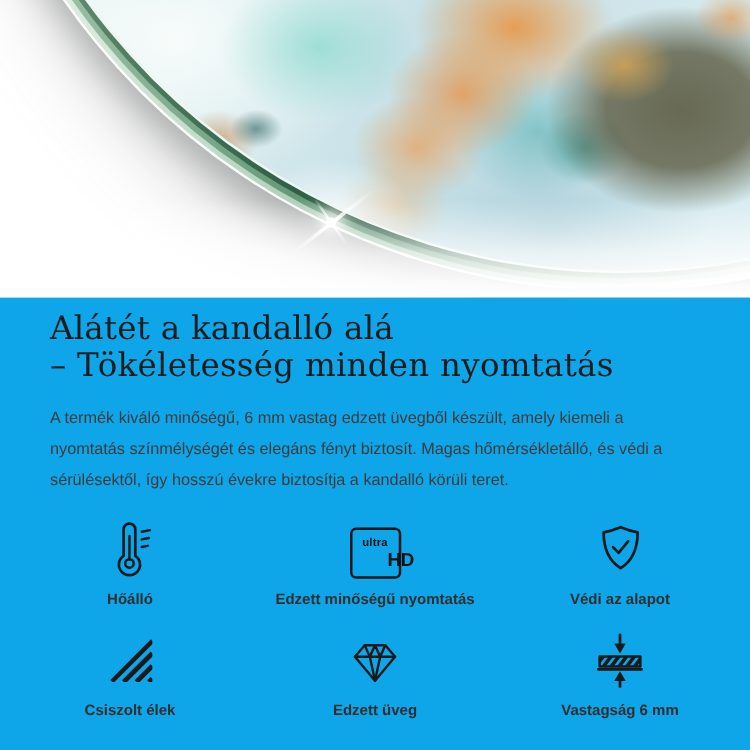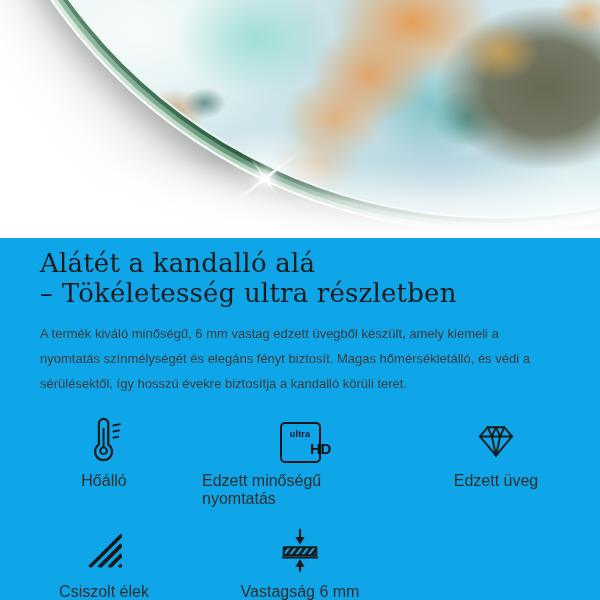--- a/index.html
+++ b/index.html
@@ -51,21 +51,21 @@
   
   .content{padding:0 40px;}
   h1{margin:10px 0 0;font-family:"DejaVu Serif","Liberation Serif",serif;font-weight:500;
      font-size:26px;line-height:1.16;letter-spacing:.2px;color:#1c1c1c;}
   .desc{margin:14px 0 0;max-width:515px;font-size:13px;line-height:1.92;color:#3c3c3c;}
 
   
   .features{margin:18px -34px 0;display:grid;grid-template-columns:repeat(3,1fr);row-gap:18px;}
   .feature{display:flex;flex-direction:column;align-items:center;}
   .fi{height:48px;display:flex;align-items:flex-end;justify-content:center;}
-  .fl{margin-top:9px;font-size:16px;color:#2f2f2f;}
+  .fl{margin-top:9px;font-size:12px;color:#2f2f2f;font-weight:bold;}
   .uhd{width:37px;height:37px;border:2.6px solid #161616;border-radius:5px;
        display:flex;flex-direction:column;align-items:center;justify-content:center;line-height:1;color:#121212;}
   .uhd .u{font-size:9px;font-weight:700;letter-spacing:.2px;}
   .uhd .h{font-size:15px;font-weight:800;margin-top:2px;letter-spacing:-.3px;padding-left:41px;}
   svg .s{fill:none;stroke:#1a1a1a;stroke-width:2.3;stroke-linecap:round;stroke-linejoin:round;}
   svg .thin{stroke-width:2.1;}
   svg .stripe{stroke:#1a1a1a;stroke-width:4.2;stroke-linecap:butt;}
   svg .hatch{stroke:#1a1a1a;stroke-width:3;stroke-linecap:butt;}
   svg .solid{fill:#1a1a1a;stroke:none;}
 </style>
@@ -85,21 +85,21 @@
       <i class="ray r1"></i>
       <i class="ray r2"></i>
       <i class="core"></i>
     </div>
     <div class="hero-fade"></div>
   </div>
 
   <div class="content">
     <h1>
       <span>Alátét a kandalló alá</span><br>
-      <span>– Tökéletesség ultra részletben</span>
+      <span>– Tökéletesség minden nyomtatás</span>
     </h1>
     <p class="desc">A termék kiváló minőségű, 6 mm vastag edzett üvegből készült, amely kiemeli a nyomtatás színmélységét és elegáns fényt biztosít. Magas hőmérsékletálló, és védi a sérülésektől, így hosszú évekre biztosítja a kandalló körüli teret.</p>
 
     <div class="features">
 
       <div class="feature">
         <div class="fi">
           <svg width="45" height="47" viewBox="0 0 48 48">
             <path class="s" d="M18 29.5 V7 a5 5 0 0 1 10 0 v22.5 a9 9 0 1 1 -10 0 Z"></path>
             <circle class="s thin" cx="23" cy="36" r="3.6"></circle>
@@ -115,50 +115,59 @@
       <div class="feature">
         <div class="fi">
           <div class="uhd">
             <span class="u">ultra</span>
             <span class="h">HD</span>
           </div>
         </div>
         <div class="fl">Edzett minőségű nyomtatás</div>
       </div>
 
-
       <div class="feature">
         <div class="fi">
-          <svg width="46" height="44" viewBox="0 0 48 48">
-            <path class="s thin" d="M15 9 L33 9 L41.5 19 L24 40 L6.5 19 Z"></path>
-            <path class="s thin" d="M6.5 19 H41.5"></path>
-            <path class="s thin" d="M15 9 L19.5 19 L24 9 L28.5 19 L33 9"></path>
-            <path class="s thin" d="M19.5 19 L24 40 M28.5 19 L24 40"></path>
+          <svg width="45" height="46" viewBox="0 0 48 48">
+            <path class="s" d="M24 4.5 C29 6.5 33.5 8 38.5 9 C38.5 22 35 32.5 24 39.5 C13 32.5 9.5 22 9.5 9 C14.5 8 19 6.5 24 4.5 Z"></path>
+            <polyline class="s" points="17.5 21.5 22.3 26.5 30.5 16.5"></polyline>
           </svg>
         </div>
-        <div class="fl">Edzett üveg</div>
+        <div class="fl">Védi az alapot</div>
       </div>
 
       <div class="feature">
         <div class="fi">
           <svg width="44" height="45" viewBox="0 0 48 48">
             <defs>
                 <clipPath id="triClip">
                   <path d="M5 41.5 L43.5 41.5 L43.5 3 Z"></path>
                 </clipPath>
               </defs>
             <g clip-path="url(#triClip)">
               <line class="stripe" x1="8" y1="41" x2="43.5" y2="5.5"></line>
               <line class="stripe" x1="18.5" y1="41.5" x2="43.5" y2="16.5"></line>
               <line class="stripe" x1="29.5" y1="41.5" x2="43.5" y2="27.5"></line>
               <line class="stripe" x1="40.5" y1="41.5" x2="43.5" y2="38.5"></line>
             </g>
           </svg>
         </div>
         <div class="fl">Csiszolt élek</div>
+      </div>
+
+      <div class="feature">
+        <div class="fi">
+          <svg width="46" height="44" viewBox="0 0 48 48">
+            <path class="s thin" d="M15 9 L33 9 L41.5 19 L24 40 L6.5 19 Z"></path>
+            <path class="s thin" d="M6.5 19 H41.5"></path>
+            <path class="s thin" d="M15 9 L19.5 19 L24 9 L28.5 19 L33 9"></path>
+            <path class="s thin" d="M19.5 19 L24 40 M28.5 19 L24 40"></path>
+          </svg>
+        </div>
+        <div class="fl">Edzett üveg</div>
       </div>
 
       <div class="feature">
         <div class="fi">
           <svg width="46" height="47" viewBox="0 0 48 48">
             <defs>
                 <clipPath id="barClip">
                   <rect x="7" y="20.5" width="34" height="8.5"></rect>
                 </clipPath>
               </defs>

